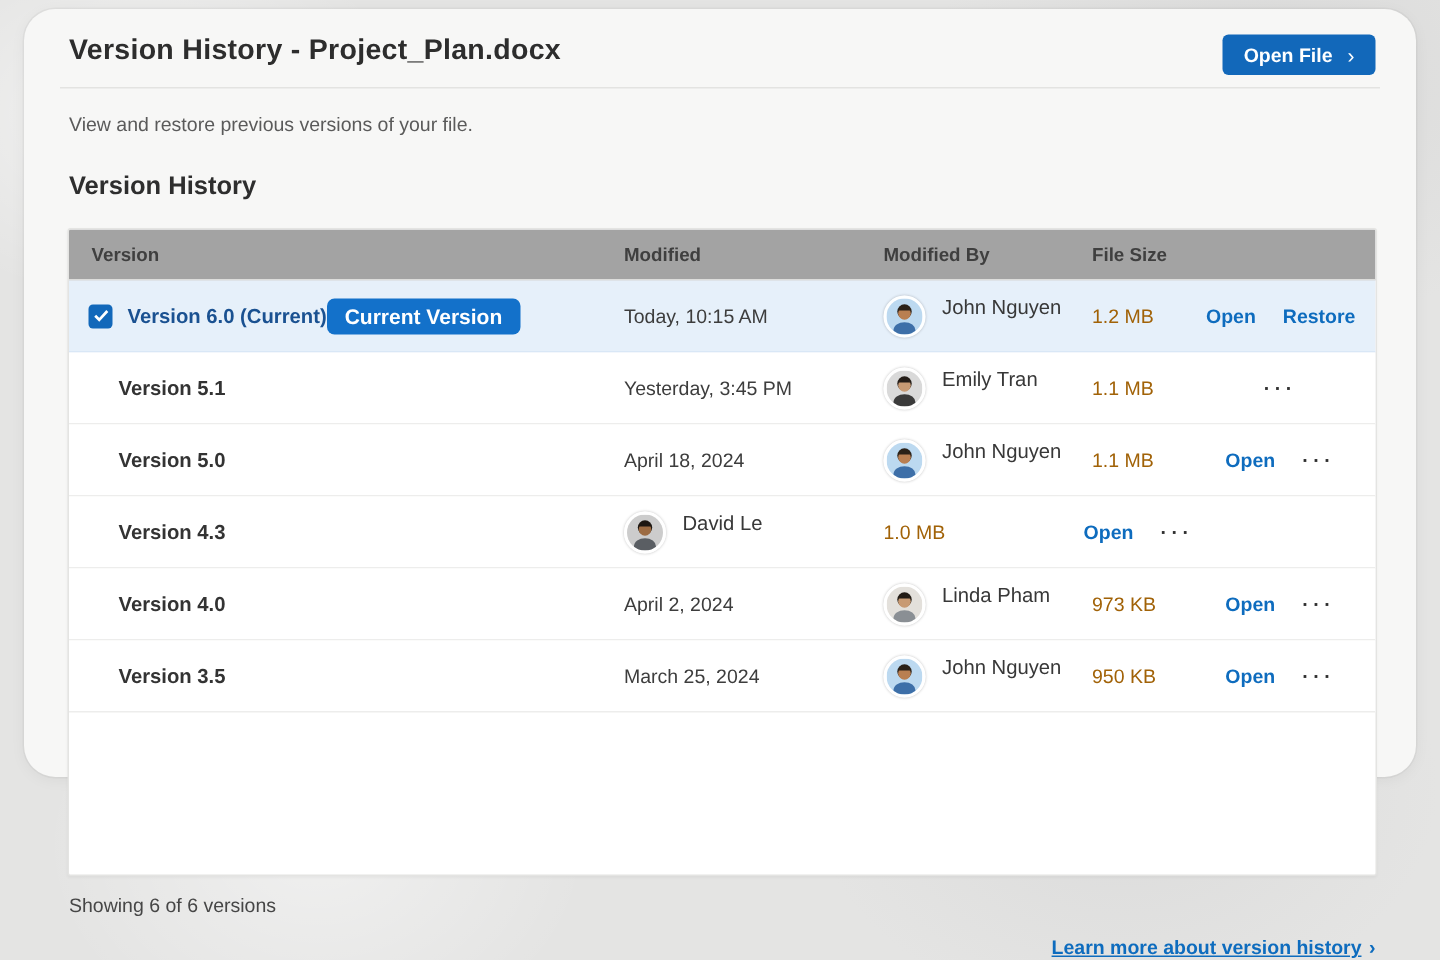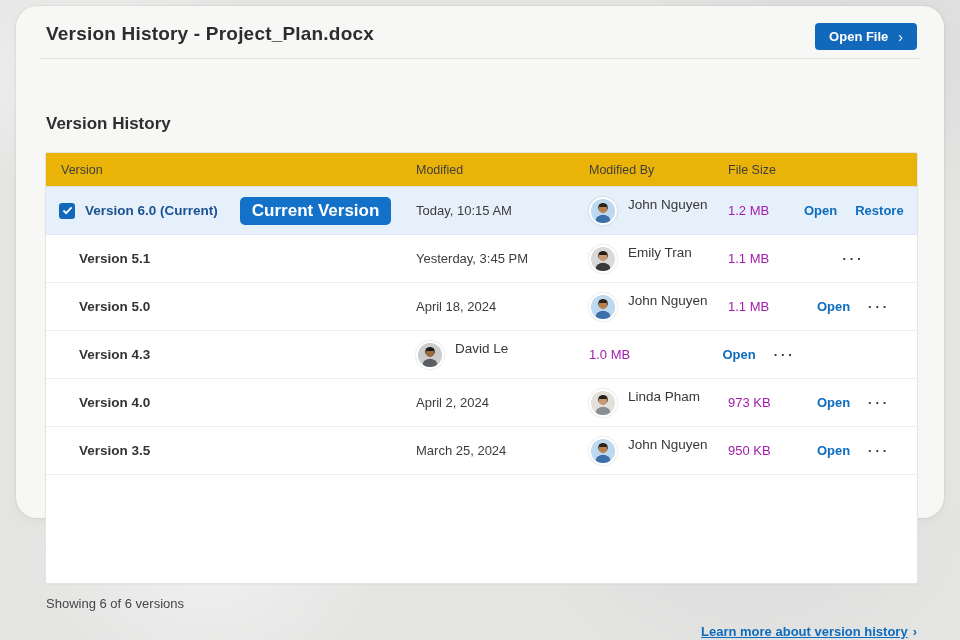--- a/index.html
+++ b/index.html
@@ -37,45 +37,45 @@
   .section-title { position:absolute; left:30px; top:108px; font-size:17px; font-weight:700; color:#2e2e2e; }
 
   .vtable {
     position:absolute; left:29px; top:146px; width:873px; height:432px;
     background:#fff; border:1px solid #e4e4e2; border-radius:2px;
     box-shadow:0 1px 2px rgba(0,0,0,.04);
     overflow:hidden;
   }
   .grid-cols { display:grid; grid-template-columns:370px 173px 139px 76px 1fr; align-items:center; }
   .thead {
-    height:34px; background:#eab308; border-bottom:1px solid #dddddb;
-    font-size:12.5px; color:#3f3f3f;
+    height:34px; background:#a3a3a3; border-bottom:1px solid #dddddb;
+    font-size:12.5px; color:#3f3f3f;font-weight:bold;
   }
   .thead .th-version { padding-left:15px; }
   .trow { height:48px; border-bottom:1px solid #ededec; background:#fff; }
   .trow.selected { background:#e6f0fa; border-bottom:1px solid #d9e7f6; }
   .cell-version { padding-left:33px; display:flex; align-items:center; font-size:13.5px; font-weight:700; color:#333; }
   .trow.selected .cell-version { padding-left:13px; color:var(--selected-text,#1a5191); }
   .checkbox {
     width:16px; height:16px; border-radius:3px; background:var(--accent,#1268ba);
     display:inline-flex; align-items:center; justify-content:center; margin-right:10px;
     cursor:pointer; flex:none;
   }
   .badge {
-    margin-left:22px; background:var(--badge,#1371ca); color:#fff;
-    font-size:17px; font-weight:700; padding:4px 12px; border-radius:5px; white-space:nowrap;
+    background:var(--badge,#1371ca); color:#fff;
+    font-size:14px; font-weight:700; padding:4px 12px; border-radius:5px; white-space:nowrap;
   }
   .cell-modified { font-size:13px; color:#3d3d3d; }
   .cell-by { display:flex; align-items:flex-start; gap:11px; font-size:13.5px; color:#383838; }
   .avatar {
     width:28px; height:28px; border-radius:50%; overflow:hidden; flex:none;
     border:2px solid rgba(255,255,255,.95); box-shadow:0 0 2px rgba(0,0,0,.25);
   }
   .avatar svg { display:block; width:100%; height:100%; }
-  .cell-size { font-size:13px; color:#a21caf; }
+  .cell-size { font-size:13px; color:#a16207; }
   .cell-actions { display:flex; align-items:center; justify-content:center; gap:18px; padding-right:14px; }
   .action-link { font-size:13px; font-weight:700; color:var(--link,#0e6cbe); cursor:pointer; text-decoration:none; }
   .more { font-size:13px; font-weight:700; color:#2f2f2f; letter-spacing:3px; cursor:pointer; line-height:1; }
 
   .footer-summary { position:absolute; left:30px; top:590px; font-size:13px; color:#464646; }
   .footer-link {
     position:absolute; right:27px; top:590px; font-size:13px; font-weight:700;
     color:var(--link,#0e6cbe); cursor:pointer; display:flex; align-items:center; gap:5px;margin-top:28px;
   }
   .footer-link .lnk { text-decoration:underline; }
@@ -87,20 +87,21 @@
 
   <div class="page-title">Version History - Project_Plan.docx</div>
 
   <button class="open-file-btn">
     <span>Open File</span>
     <span class="chev">›</span>
   </button>
 
   <div class="divider"></div>
 
+  <div class="subtitle">View and restore previous versions of your file.</div>
 
   <div class="section-title">Version History</div>
 
   <div class="vtable">
     <div class="thead grid-cols">
       <div class="th-version">Version</div>
       <div>Modified</div>
       <div>Modified By</div>
       <div>File Size</div>
       <div></div>

